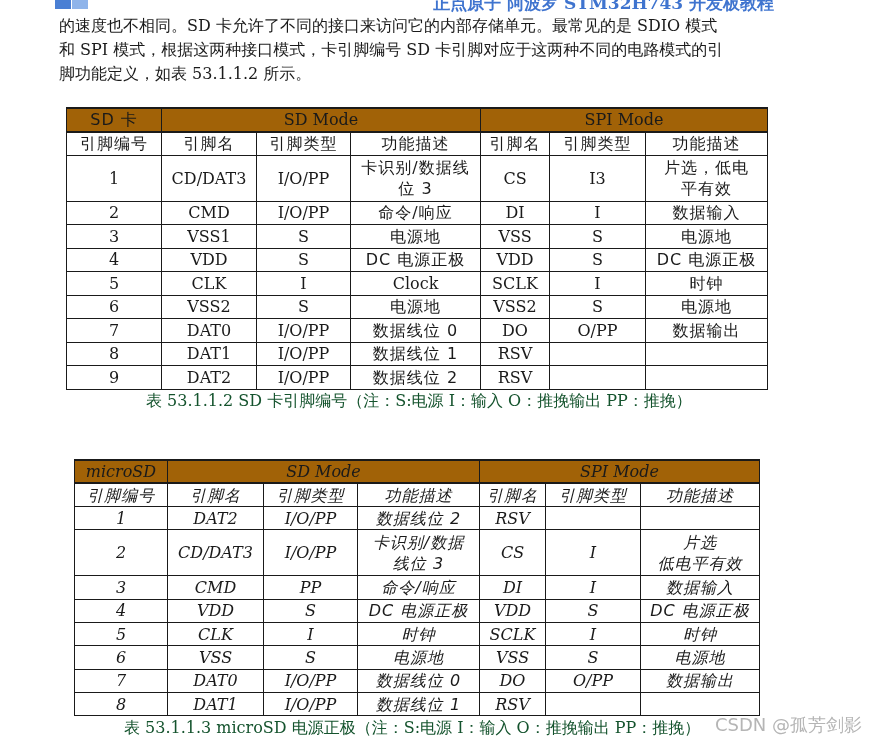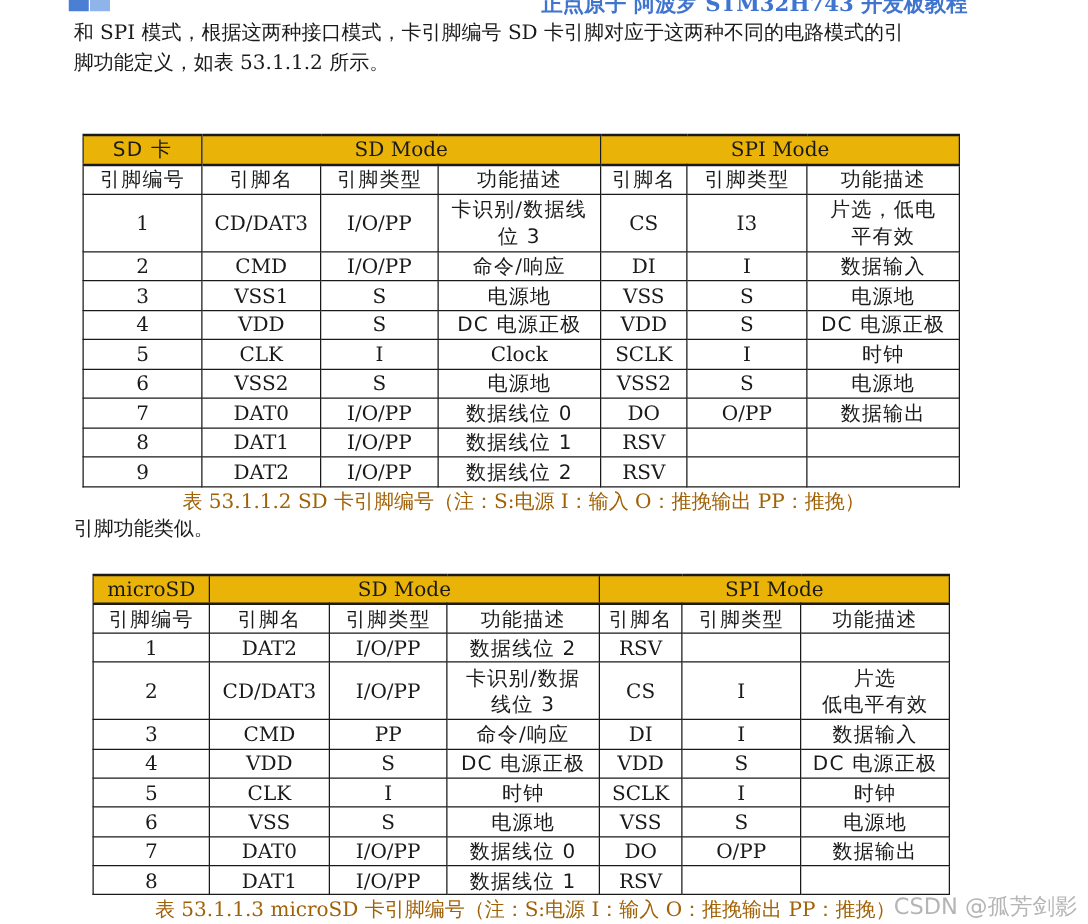--- a/index.html
+++ b/index.html
@@ -45,55 +45,55 @@
   .p1 .line { display: block; white-space: nowrap; }
   .p1 .indent { padding-left: 32px; }
   .p2 { left: 59px; top: 411px; width: 716px; }
   .p2 .line { display: block; white-space: nowrap; }
   .p2 .indent { padding-left: 32px; }
   .caption {
     position: absolute;
     font-size: 16px;
     line-height: 20px;
     white-space: nowrap;
-    color: #a16207;
+    color: #14532d;
   }
   .cap1 { left: 146px; top: 391px; }
   .cap2 { left: 124px; top: 718px; }
 
   table.pin {
     position: absolute;
     border-collapse: collapse;
     table-layout: fixed;
     font-size: 16px;
     color: #1a1a1a;
   }
   table.pin td, table.pin th {
     border: 1px solid #1a1a1a;
     text-align: center;
     vertical-align: middle;
     padding: 0;
     font-weight: normal;
     line-height: 21px;
   }
   table.pin th.grp {
-    background: #eab308;
+    background: #a16207;
   }
   table.pin tr.grp-row th {
     border-top: 2px solid #1a1a1a;
     border-bottom: 2px solid #1a1a1a;
   }
   table.pin td.cjk, table.pin th.cjk {
     font-family: "DejaVu Sans", sans-serif;
     letter-spacing: 1px;
   }
   #t1 { left: 66px; top: 107px; width: 701px; }
   #t2 { left: 74px; top: 459px; width: 685px; }
   #t1 tr { height: 23.5px; }
-  #t2 tr { height: 23.3px; }
+  #t2 tr { height: 23.3px; font-style: italic; }
   #t1 tr.tall, #t2 tr.tall { height: 46px; }
   .watermark {
     position: absolute;
     right: 8px;
     top: 713px;
     font-family: "DejaVu Sans", sans-serif;
     font-size: 18px;
     color: #b5b5b5;
     white-space: nowrap;
   }
@@ -101,20 +101,21 @@
 </head>
 <body>
 
 <div class="deco">
   <div class="b1"></div>
   <div class="b2"></div>
 </div>
 <div class="running-header">正点原子 阿波罗 STM32H743 开发板教程</div>
 
 <div class="para p1">
+  <span class="line">的速度也不相同。SD 卡允许了不同的接口来访问它的内部存储单元。最常见的是 SDIO 模式</span>
   <span class="line">和 SPI 模式，根据这两种接口模式，卡引脚编号 SD 卡引脚对应于这两种不同的电路模式的引</span>
   <span class="line">脚功能定义，如表 53.1.1.2 所示。</span>
 </div>
 
 <table class="pin" id="t1">
   <colgroup>
     <col style="width:95px">
       <col style="width:95px">
       <col style="width:94px">
       <col style="width:130px">
@@ -223,21 +224,20 @@
     <td>RSV</td>
     <td></td>
     <td class="cjk"></td>
   </tr>
 </tbody>
   </table>
 
 <div class="caption cap1">表 53.1.1.2 SD 卡引脚编号（注：S:电源 I：输入 O：推挽输出 PP：推挽）</div>
 
 <div class="para p2">
-  <span class="line">引脚功能类似。</span>
 </div>
 
 <table class="pin" id="t2">
   <colgroup>
     <col style="width:93px">
       <col style="width:96px">
       <col style="width:94px">
       <col style="width:122px">
     <col style="width:66px">
       <col style="width:95px">
@@ -332,15 +332,15 @@
     <td>DAT1</td>
     <td>I/O/PP</td>
     <td class="cjk">数据线位 1</td>
     <td>RSV</td>
     <td></td>
     <td class="cjk"></td>
   </tr>
 </tbody>
   </table>
 
-<div class="caption cap2">表 53.1.1.3 microSD 卡引脚编号（注：S:电源 I：输入 O：推挽输出 PP：推挽）</div>
+<div class="caption cap2">表 53.1.1.3 microSD 电源正极（注：S:电源 I：输入 O：推挽输出 PP：推挽）</div>
 
 <div class="watermark">CSDN @孤芳剑影</div>
 
 </body></html>

